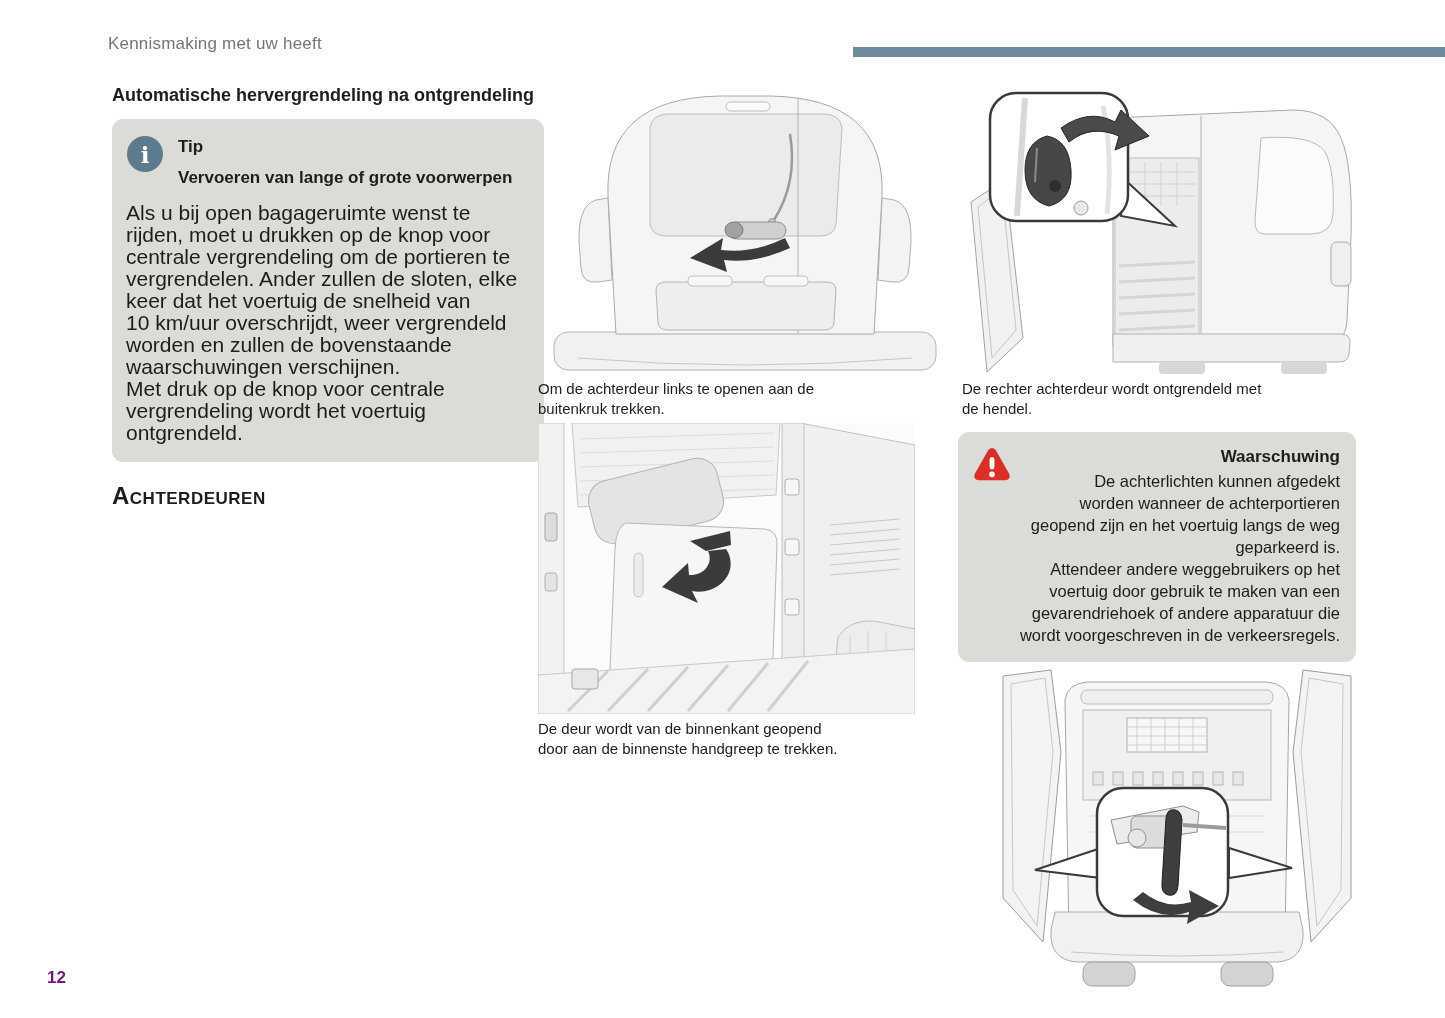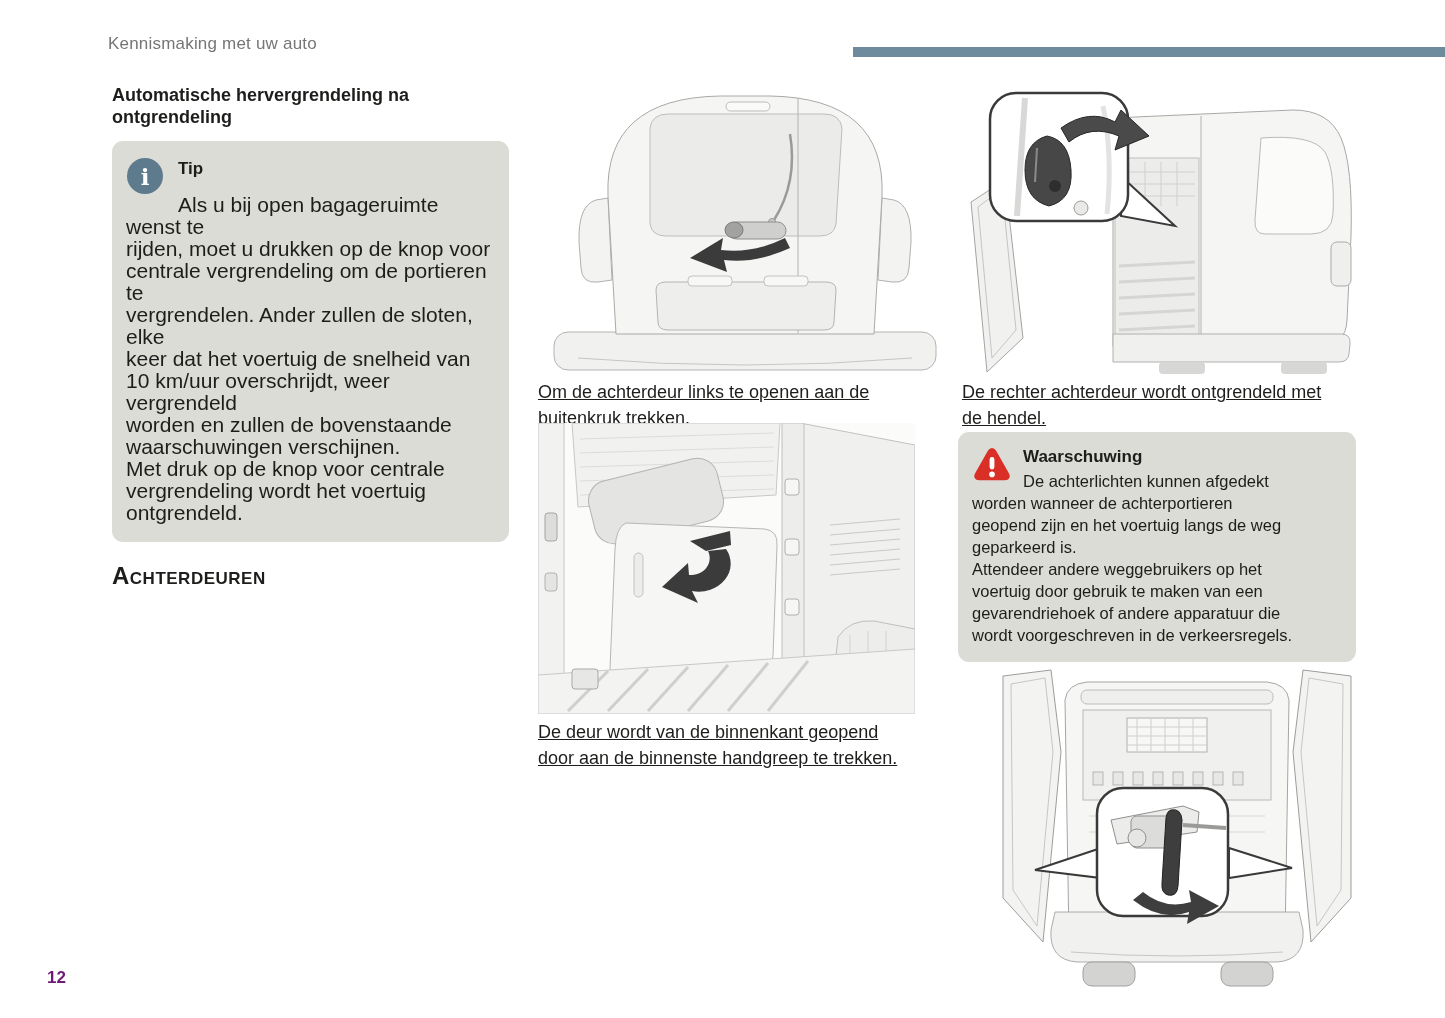--- a/index.html
+++ b/index.html
@@ -6,21 +6,21 @@
   .page {
     position:relative; width:1445px; height:1018px; background:#ffffff;
     font-family:"Liberation Sans", sans-serif; color:#1d1d1b; overflow:hidden;
   }
   .header-title {
     position:absolute; left:108px; top:34px; font-size:17px; color:#767676; letter-spacing:.2px;
   }
   .accent-bar { position:absolute; left:853px; top:47px; width:592px; height:10px; }
 
   
-  .col-left { position:absolute; left:112px; top:84px; width:397px; }
+  .col-left { position:absolute; left:112px; top:84px; width:432px; }
   .sec-title { font-size:18px; font-weight:bold; line-height:22px; margin:0 0 11px 0; }
   .body-text { font-size:16.5px; line-height:22px; margin:0; white-space:pre-line; }
 
   .note-box {
     background:#dbdcd6; border-radius:11px; padding:15px 16px 18px 14px;
     margin:13px 0 20px 0; box-sizing:border-box;
   }
   .note-icon {
     float:left; width:36px; height:36px; border-radius:50%;
     margin:2px 15px 8px 1px; color:#fff; font-weight:bold; font-size:23px;
@@ -34,51 +34,52 @@
   .warn-body { font-size:16.5px; line-height:22px; margin:0; white-space:pre-line; }
 
   .big-title {
     font-size:24px; font-weight:bold; font-variant:small-caps; letter-spacing:.5px;
     margin:20px 0 14px 0; line-height:28px;
   }
 
   
   .fig { position:absolute; }
   .fig svg { display:block; width:100%; height:100%; }
-  .caption { position:absolute; font-size:18px; line-height:26px; white-space:pre-line;text-decoration:underline; }
+  .caption { position:absolute; font-size:15px; line-height:20px; white-space:pre-line; }
 
   .fig1 { left:540px; top:86px;  width:410px; height:292px; }
   .cap1 { left:538px; top:379px; width:412px; }
   .fig2 { left:538px; top:423px; width:377px; height:291px; }
   .cap2 { left:538px; top:719px; width:412px; }
   .fig3 { left:963px; top:86px;  width:400px; height:291px; }
   .cap3 { left:962px; top:379px; width:402px; }
 
   .warn-box {
     position:absolute; left:958px; top:432px; width:398px;
-    background:#dbdcd6; border-radius:11px; padding:12px 16px 16px 14px; box-sizing:border-box;
+    background:#dbdcd6; border-radius:11px; padding:12px 16px 16px 14px; box-sizing:border-box;text-align:right;
   }
   .fig4 { left:985px; top:660px; width:385px; height:345px; }
 
   .page-num { position:absolute; left:47px; top:968px; font-size:17px; font-weight:bold; color:#701a75; }
 </style>
 </head>
 <body>
 
 <div class="page">
 
-  <div class="header-title">Kennismaking met uw auto</div>
+  <div class="header-title">Kennismaking met uw heeft</div>
   <div class="accent-bar" style="background:#6d8b9d;"></div>
 
   <div class="col-left">
     <h3 class="sec-title">Automatische hervergrendeling na ontgrendeling</h3>
 
     <div class="note-box">
       <div class="note-icon" style="background:#5d7b8c;">i</div>
       <p class="note-label">Tip</p>
+      <p class="note-subtitle">Vervoeren van lange of grote voorwerpen</p>
       <p class="note-body">Als u bij open bagageruimte wenst te
 rijden, moet u drukken op de knop voor
 centrale vergrendeling om de portieren te
 vergrendelen. Ander zullen de sloten, elke
 keer dat het voertuig de snelheid van
 10 km/uur overschrijdt, weer vergrendeld
 worden en zullen de bovenstaande
 waarschuwingen verschijnen.
 Met druk op de knop voor centrale
 vergrendeling wordt het voertuig

